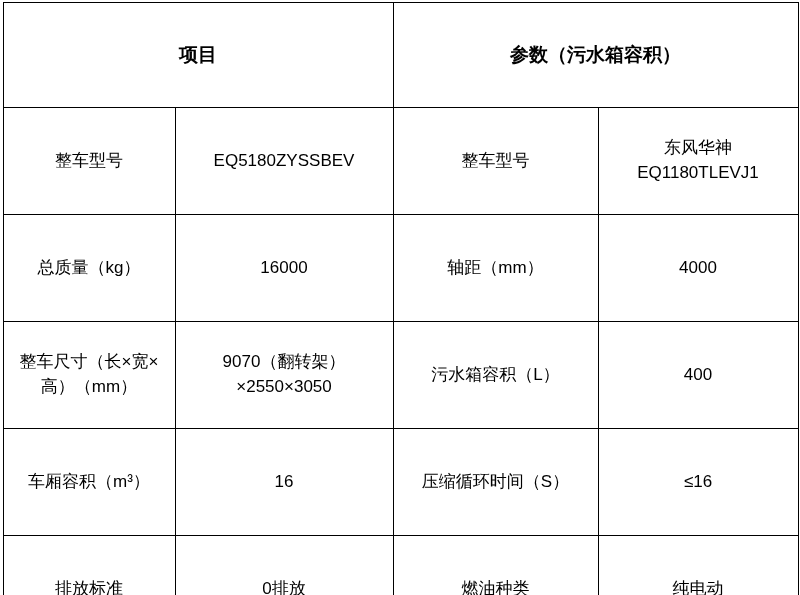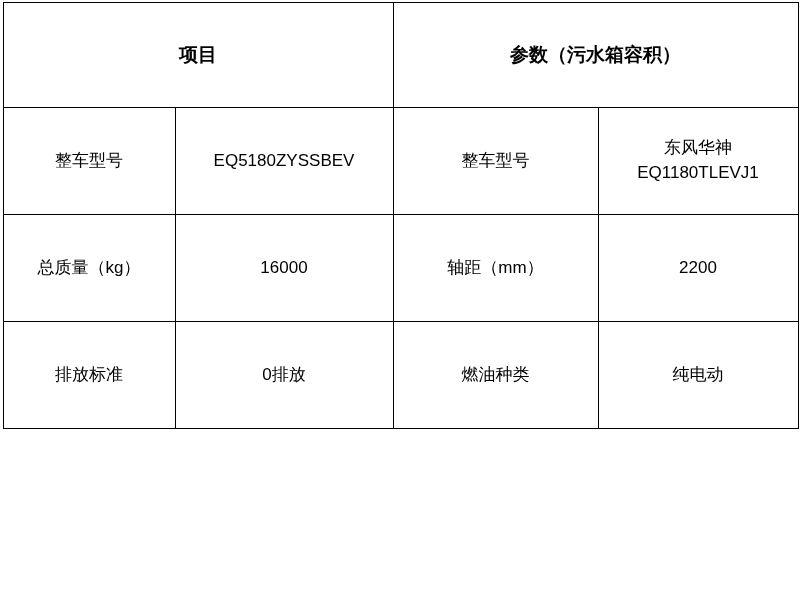--- a/index.html
+++ b/index.html
@@ -77,24 +77,36 @@
         <td>整车型号</td>
         <td>EQ5180ZYSSBEV</td>
         <td>整车型号</td>
         <td>东风华神EQ1180TLEVJ1</td>
       </tr>
 
       <tr class="data-row">
         <td>总质量（kg）</td>
         <td>16000</td>
         <td>轴距（mm）</td>
-        <td>2200</td>
+        <td>4000</td>
       </tr>
 
+      <tr class="data-row">
+        <td class="two-line">整车尺寸（长×宽×高）（mm）</td>
+        <td>9070（翻转架）×2550×3050</td>
+        <td>污水箱容积（L）</td>
+        <td>400</td>
+      </tr>
 
+      <tr class="data-row">
+        <td>车厢容积（m³）</td>
+        <td>16</td>
+        <td>压缩循环时间（S）</td>
+        <td>≤16</td>
+      </tr>
 
       <tr class="data-row">
         <td>排放标准</td>
         <td>0排放</td>
         <td>燃油种类</td>
         <td>纯电动</td>
       </tr>
     </tbody>
   </table>
 </div>

